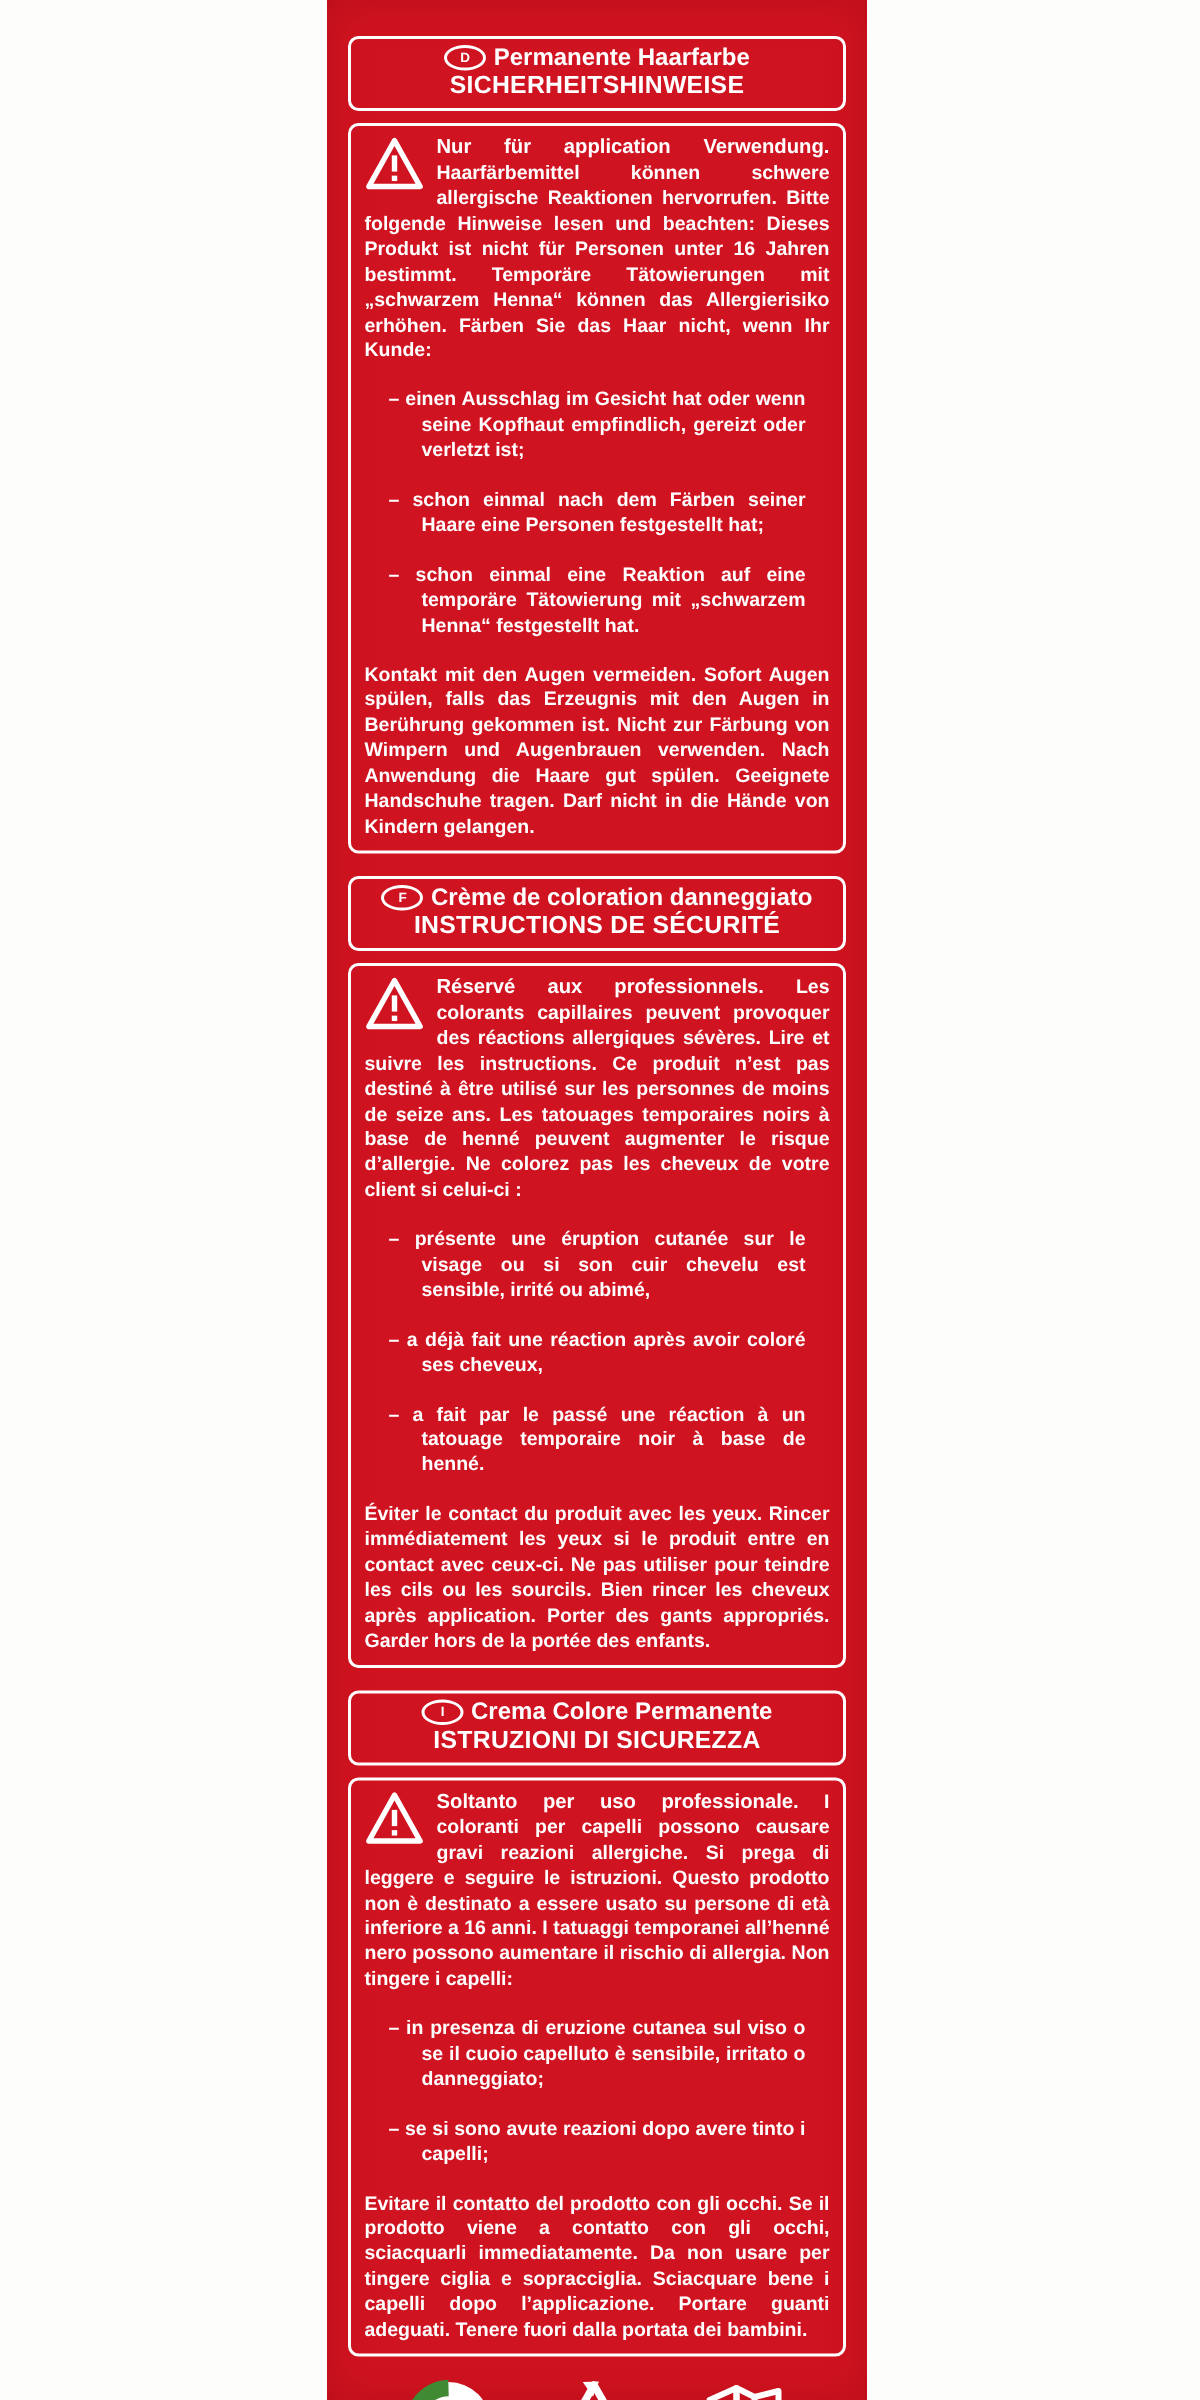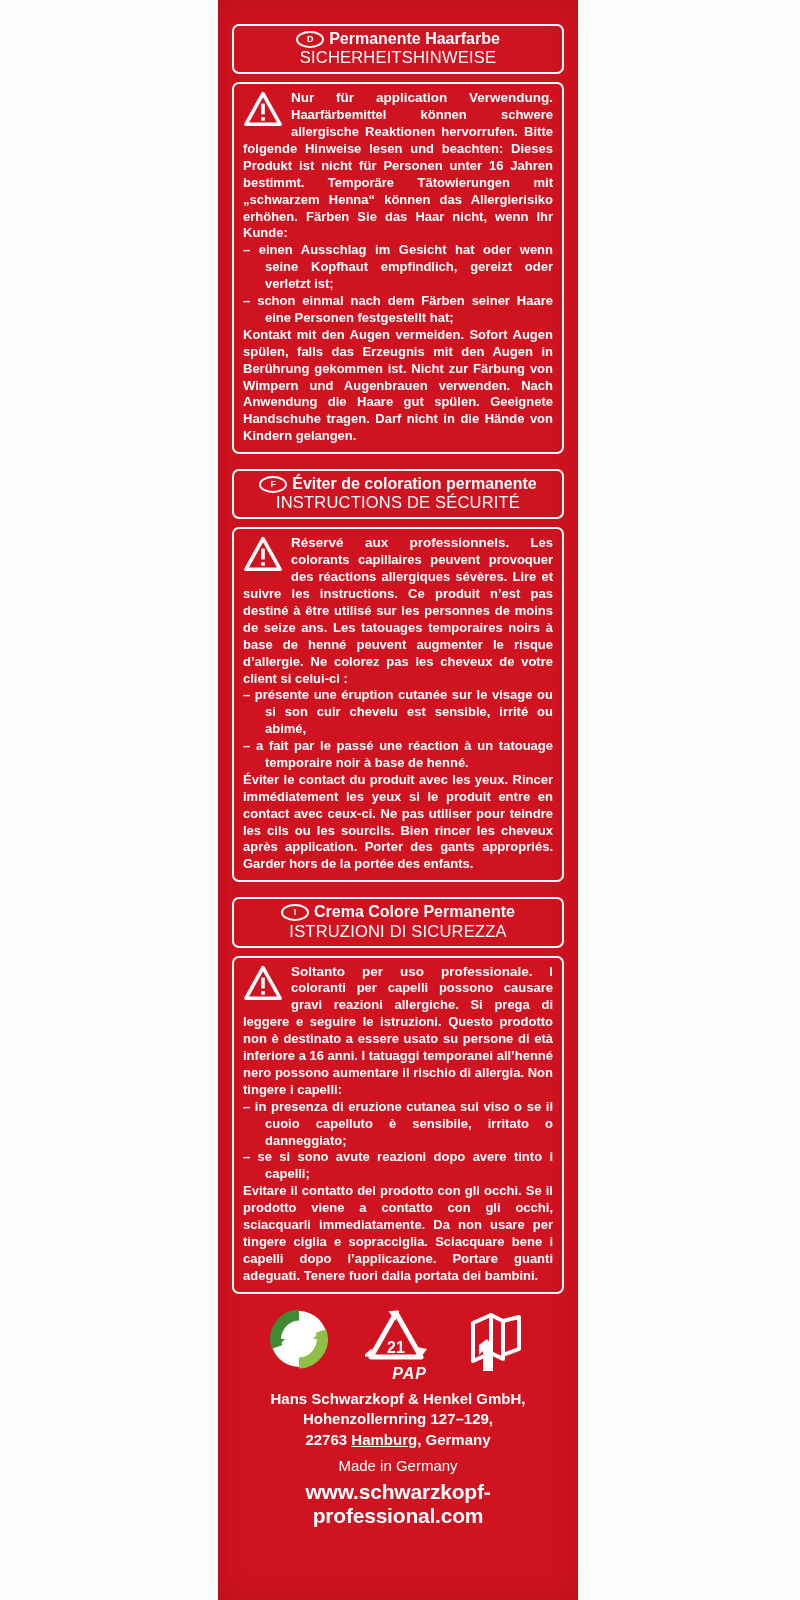--- a/index.html
+++ b/index.html
@@ -41,21 +41,21 @@
     margin-bottom: 8px;
   }
   .header-line1 {
     font-size: 16px;
     font-weight: bold;
     line-height: 1.15;
     white-space: nowrap;
   }
   .title2 {
     font-size: 16.5px;
-    font-weight: normal;
+    font-weight: bold;
     letter-spacing: 0.2px;
     line-height: 1.15;
   }
   .oval {
     display: inline-block;
     vertical-align: 2px;
     width: 24px;
     height: 13px;
     border: 2px solid #ffffff;
     border-radius: 50%;
@@ -74,21 +74,21 @@
   .lang-block { margin-bottom: 15px; }
   .warn-icon {
     float: left;
     width: 40px;
     height: 36px;
     margin: 2px 8px 2px 0;
   }
   .lead { margin: 0; }
   .lead b { font-size: 13.5px; }
   .bullet {
-    margin: 0;
+    margin: 16px;
     padding-left: 22px;
     text-indent: -22px;
   }
   .closing { margin: 0; }
   .footer {
     text-align: center;
     margin-top: 12px;
   }
   .symbols {
     display: flex;
@@ -139,39 +139,41 @@
       </div>
       <div class="box body-box">
         <svg class="warn-icon" viewBox="0 0 44 40">
           <path d="M22 3 L41 37 L3 37 Z" fill="none" stroke="#ffffff" stroke-width="4" stroke-linejoin="round"></path>
           <rect x="20" y="14" width="4" height="12" fill="#ffffff"></rect>
           <rect x="20" y="29" width="4" height="4" fill="#ffffff"></rect>
         </svg>
         <p class="lead"><b>Nur für application Verwendung.</b> <span>Haarfärbemittel können schwere allergische Reaktionen hervorrufen. Bitte folgende Hinweise lesen und beachten: Dieses Produkt ist nicht für Personen unter 16 Jahren bestimmt. Temporäre Tätowierungen mit „schwarzem Henna“ können das Allergierisiko erhöhen. Färben Sie das Haar nicht, wenn Ihr Kunde:</span></p>
         <p class="bullet">– einen Ausschlag im Gesicht hat oder wenn seine Kopfhaut empfindlich, gereizt oder verletzt ist;</p>
         <p class="bullet">– schon einmal nach dem Färben seiner Haare eine Personen festgestellt hat;</p>
+        <p class="bullet">– schon einmal eine Reaktion auf eine temporäre Tätowierung mit „schwarzem Henna“ festgestellt hat.</p>
         <p class="closing">Kontakt mit den Augen vermeiden. Sofort Augen spülen, falls das Erzeugnis mit den Augen in Berührung gekommen ist. Nicht zur Färbung von Wimpern und Augenbrauen verwenden. Nach Anwendung die Haare gut spülen. Geeignete Handschuhe tragen. Darf nicht in die Hände von Kindern gelangen.</p>
       </div>
     </section>
 
     <section class="lang-block">
       <div class="box header-box">
         <div class="header-line1">
-          <span class="oval"><span>F</span></span><span>Éviter de coloration permanente</span>
+          <span class="oval"><span>F</span></span><span>Crème de coloration danneggiato</span>
         </div>
         <div class="title2">INSTRUCTIONS DE SÉCURITÉ</div>
       </div>
       <div class="box body-box">
         <svg class="warn-icon" viewBox="0 0 44 40">
           <path d="M22 3 L41 37 L3 37 Z" fill="none" stroke="#ffffff" stroke-width="4" stroke-linejoin="round"></path>
           <rect x="20" y="14" width="4" height="12" fill="#ffffff"></rect>
           <rect x="20" y="29" width="4" height="4" fill="#ffffff"></rect>
         </svg>
         <p class="lead"><b>Réservé aux professionnels.</b> <span>Les colorants capillaires peuvent provoquer des réactions allergiques sévères. Lire et suivre les instructions. Ce produit n’est pas destiné à être utilisé sur les personnes de moins de seize ans. Les tatouages temporaires noirs à base de henné peuvent augmenter le risque d’allergie. Ne colorez pas les cheveux de votre client si celui-ci :</span></p>
         <p class="bullet">– présente une éruption cutanée sur le visage ou si son cuir chevelu est sensible, irrité ou abimé,</p>
+        <p class="bullet">– a déjà fait une réaction après avoir coloré ses cheveux,</p>
         <p class="bullet">– a fait par le passé une réaction à un tatouage temporaire noir à base de henné.</p>
         <p class="closing">Éviter le contact du produit avec les yeux. Rincer immédiatement les yeux si le produit entre en contact avec ceux-ci. Ne pas utiliser pour teindre les cils ou les sourcils. Bien rincer les cheveux après application. Porter des gants appropriés. Garder hors de la portée des enfants.</p>
       </div>
     </section>
 
     <section class="lang-block">
       <div class="box header-box">
         <div class="header-line1">
           <span class="oval"><span>I</span></span><span>Crema Colore Permanente</span>
         </div>

